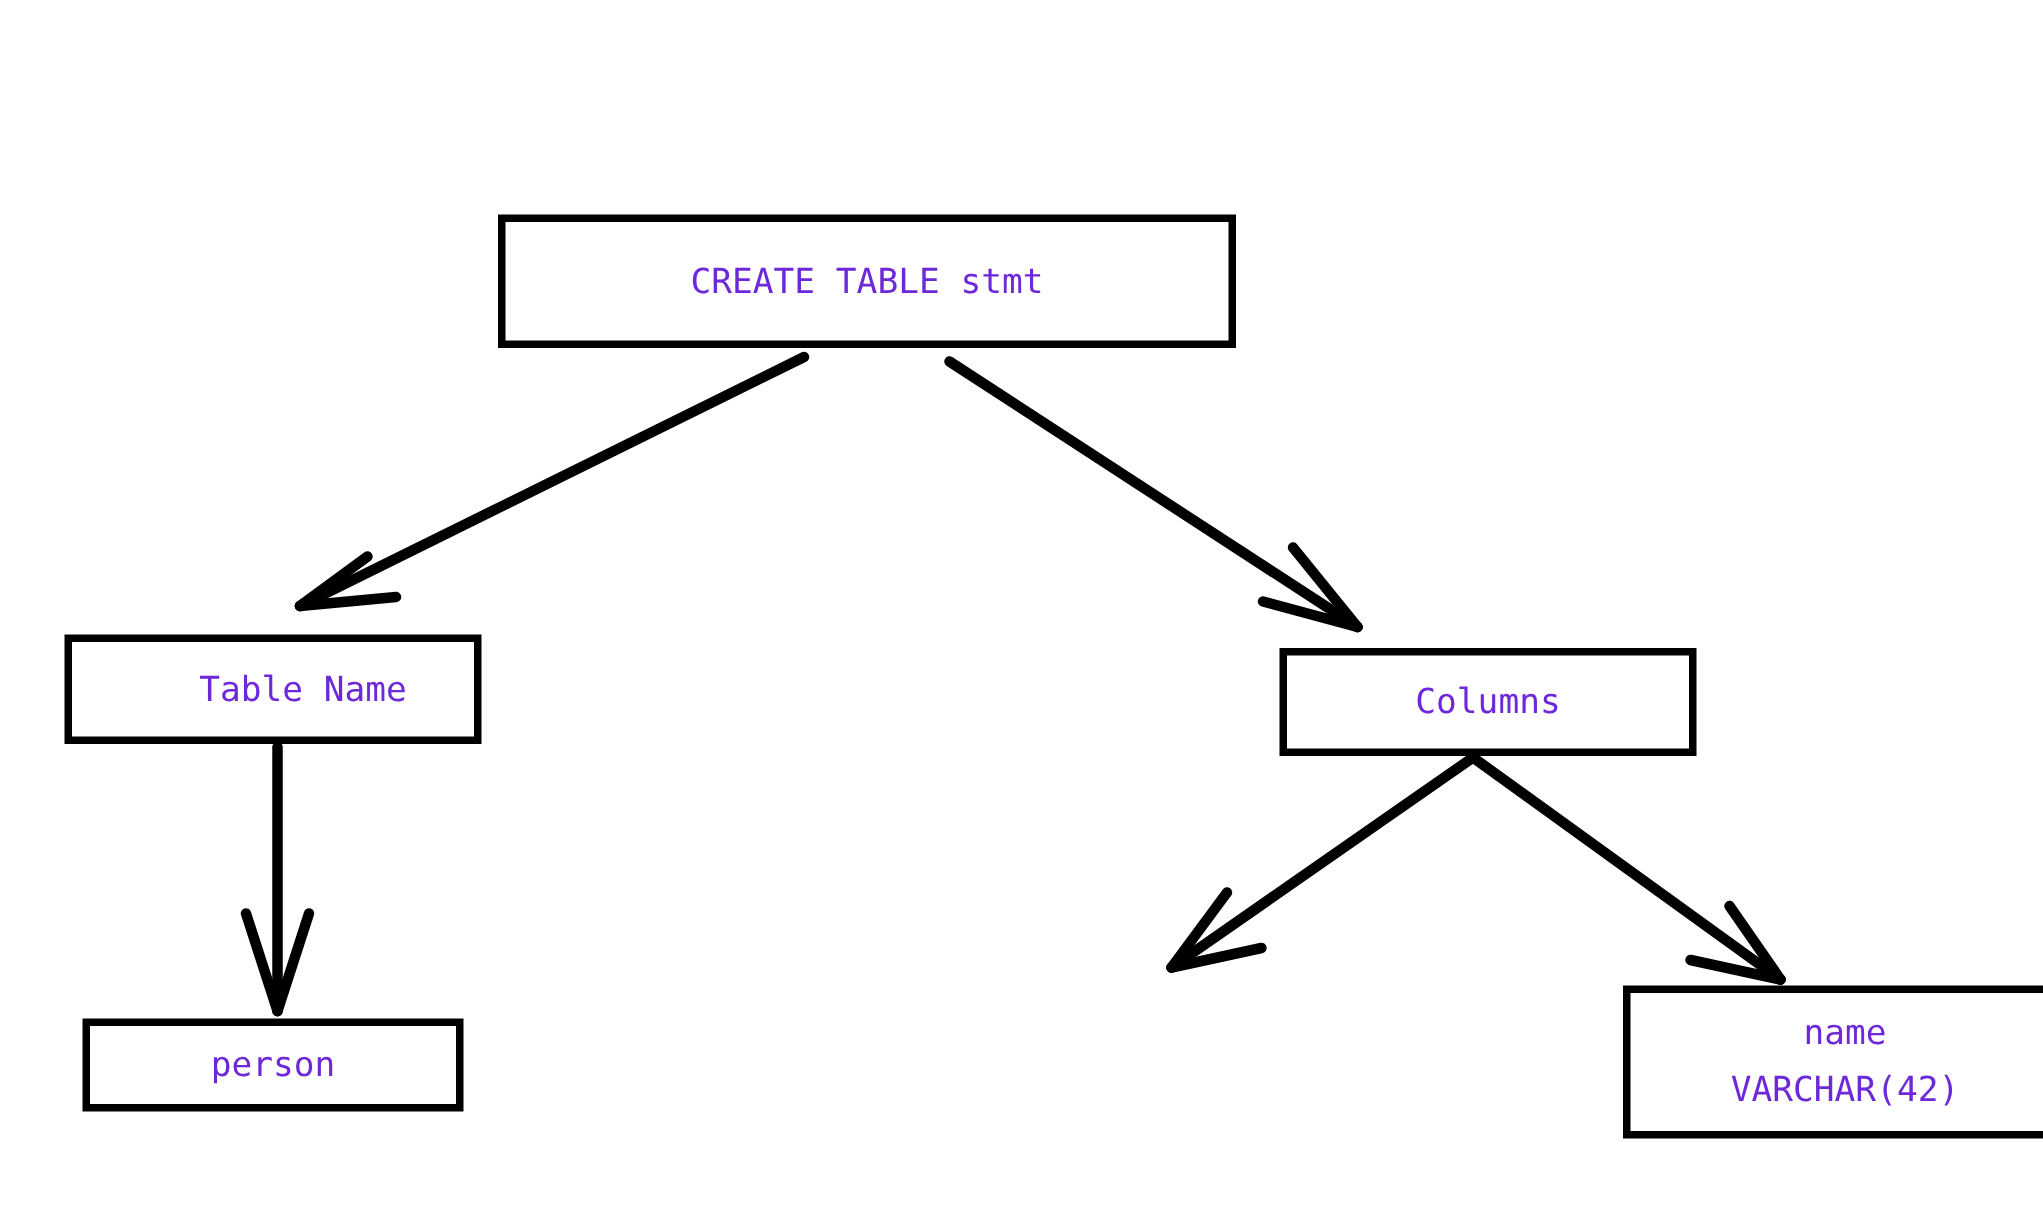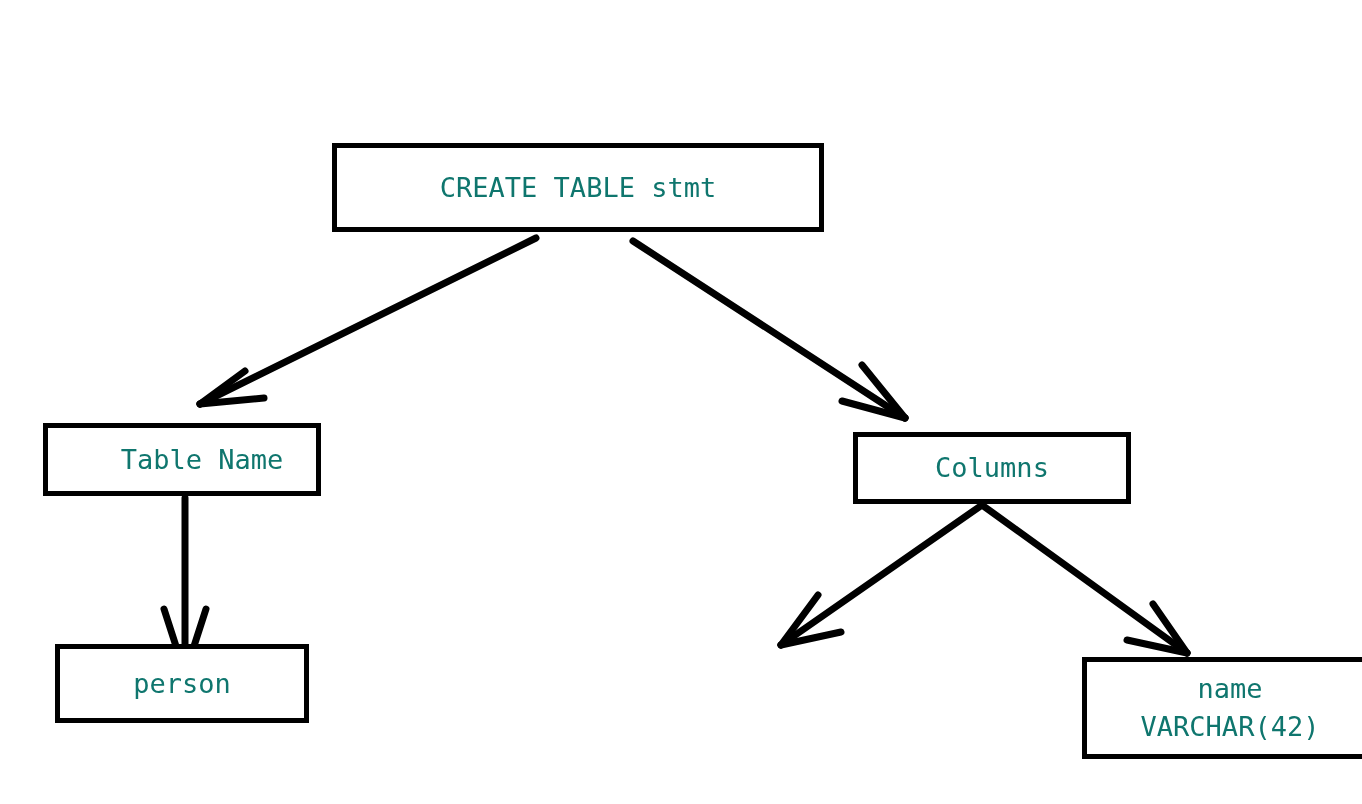--- a/index.html
+++ b/index.html
@@ -37,34 +37,34 @@
   }
   .node {
     position: absolute;
     box-sizing: border-box;
     border: 5px solid #000000;
     background: #ffffff;
     display: flex;
     flex-direction: column;
     justify-content: center;
     text-align: center;
-    font-size: 27px;
+    font-size: 23px;
     line-height: 38px;
     white-space: pre;
-    color: #0f766e;
+    color: #6d28d9;
     z-index: 2;
   }
   .node .line2 {
     display: block;
   }
   
   #node-root      { left: 332px;  top: 143px; width: 492px; height: 89px; }
   #node-tablename { left: 43px;   top: 423px; width: 278px; height: 73px; padding-left: 40px; }
   #node-columns   { left: 853px;  top: 432px; width: 278px; height: 72px; }
-  #node-person    { left: 55px;   top: 644px; width: 254px; height: 79px; }
+  #node-person    { left: 55px;   top: 679px; width: 254px; height: 62px; }
   #node-col-id    { left: 636px;  top: 664px; width: 251px; height: 102px; }
   #node-col-name  { left: 1082px; top: 657px; width: 296px; height: 102px; }
 </style>
 </head>
 <body>
 
 <div id="canvas">
 
 
   <svg id="edges" viewBox="0 0 1362 804" xmlns="http://www.w3.org/2000/svg">

